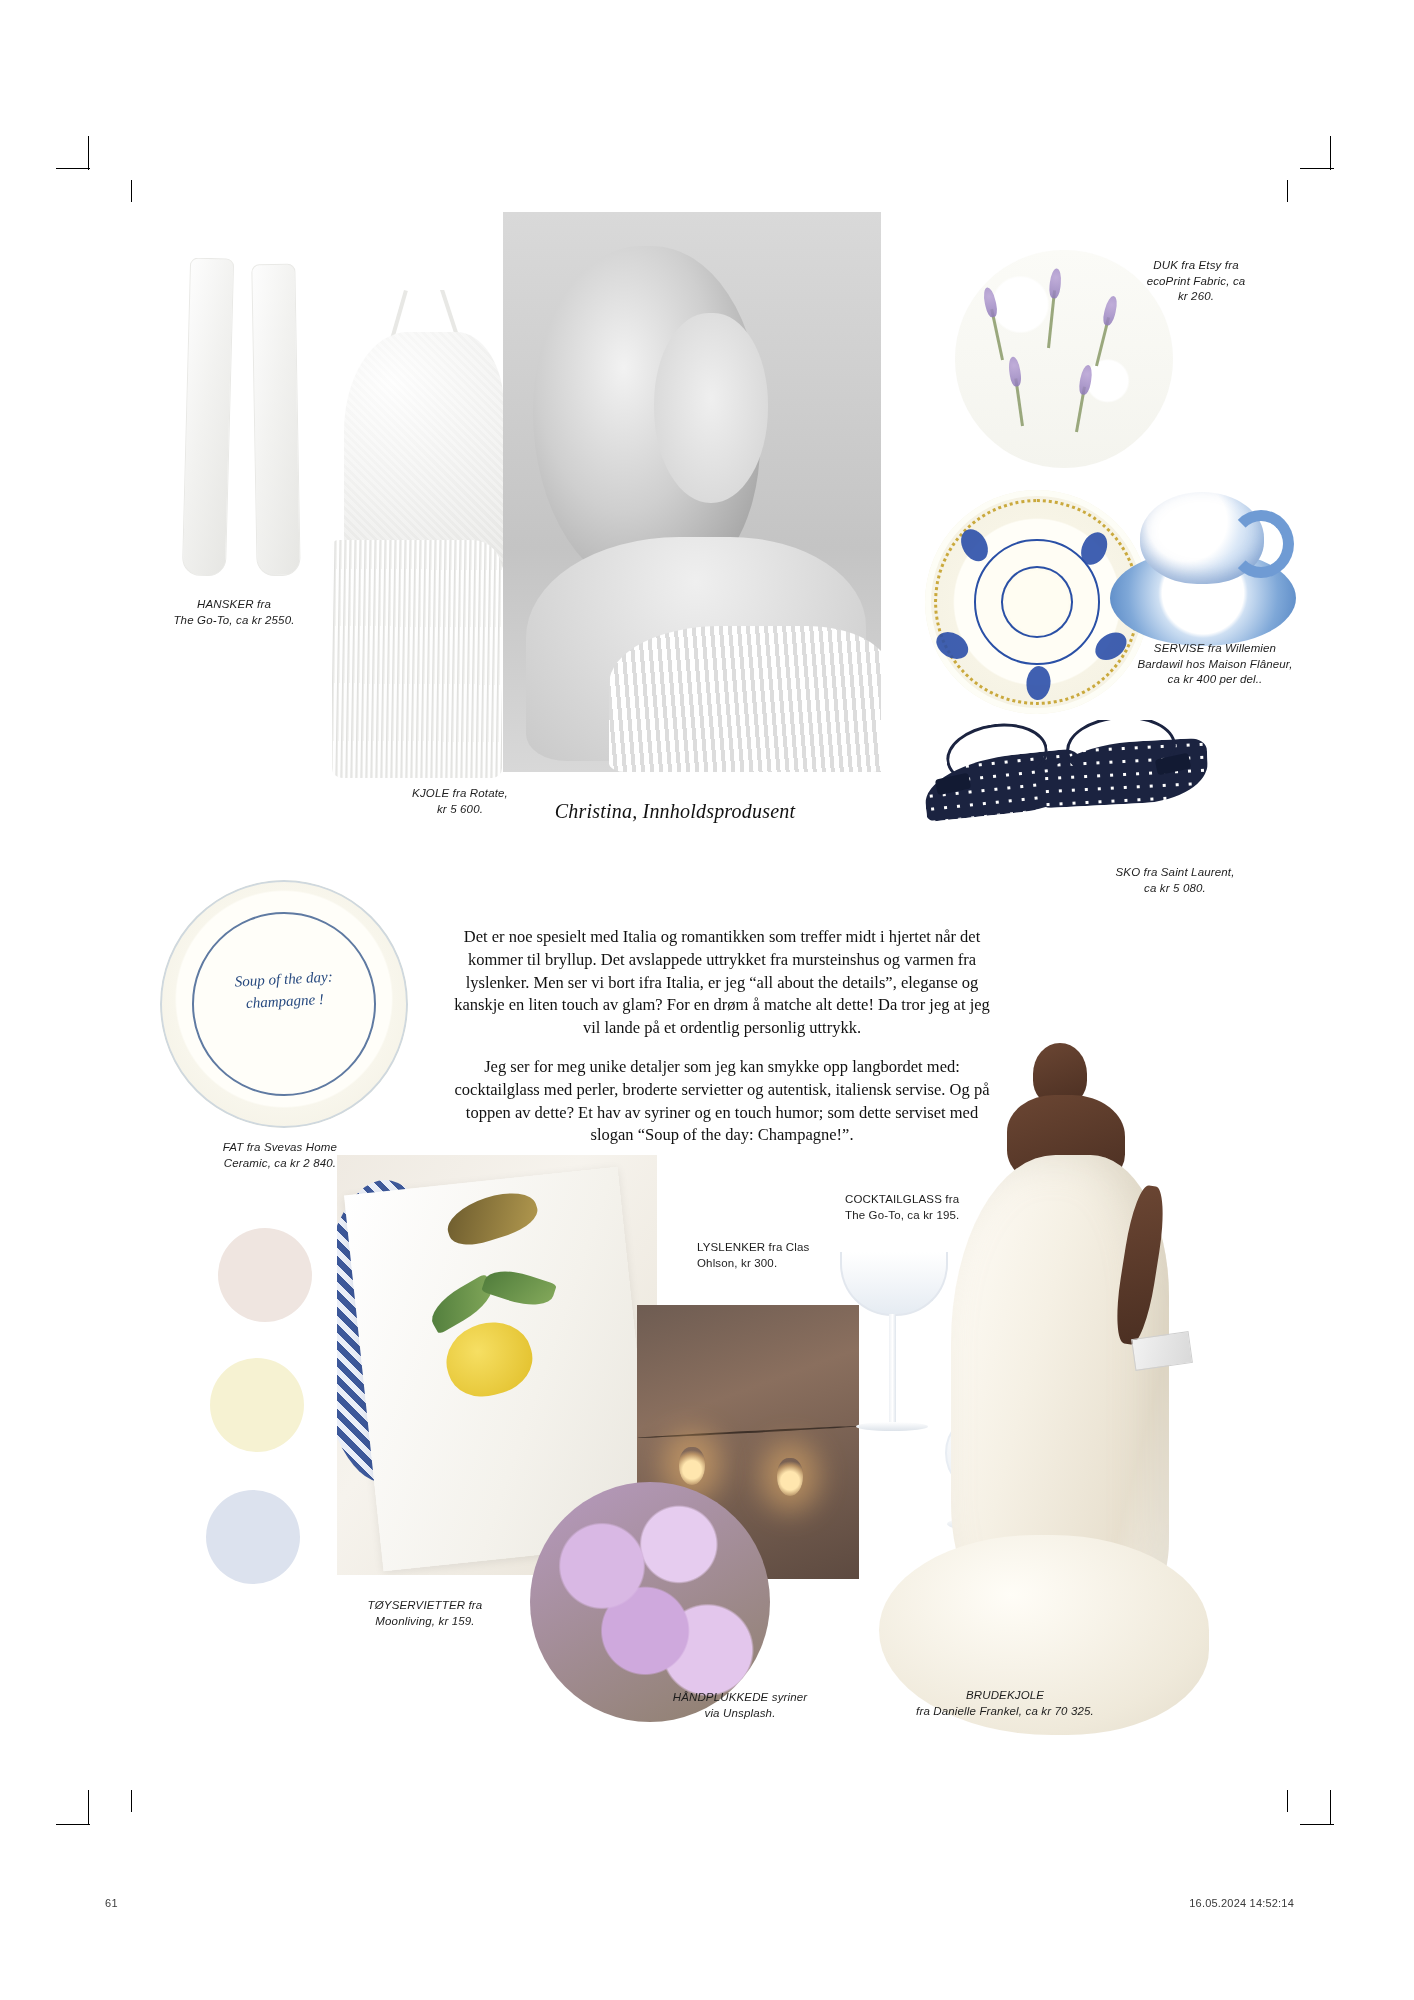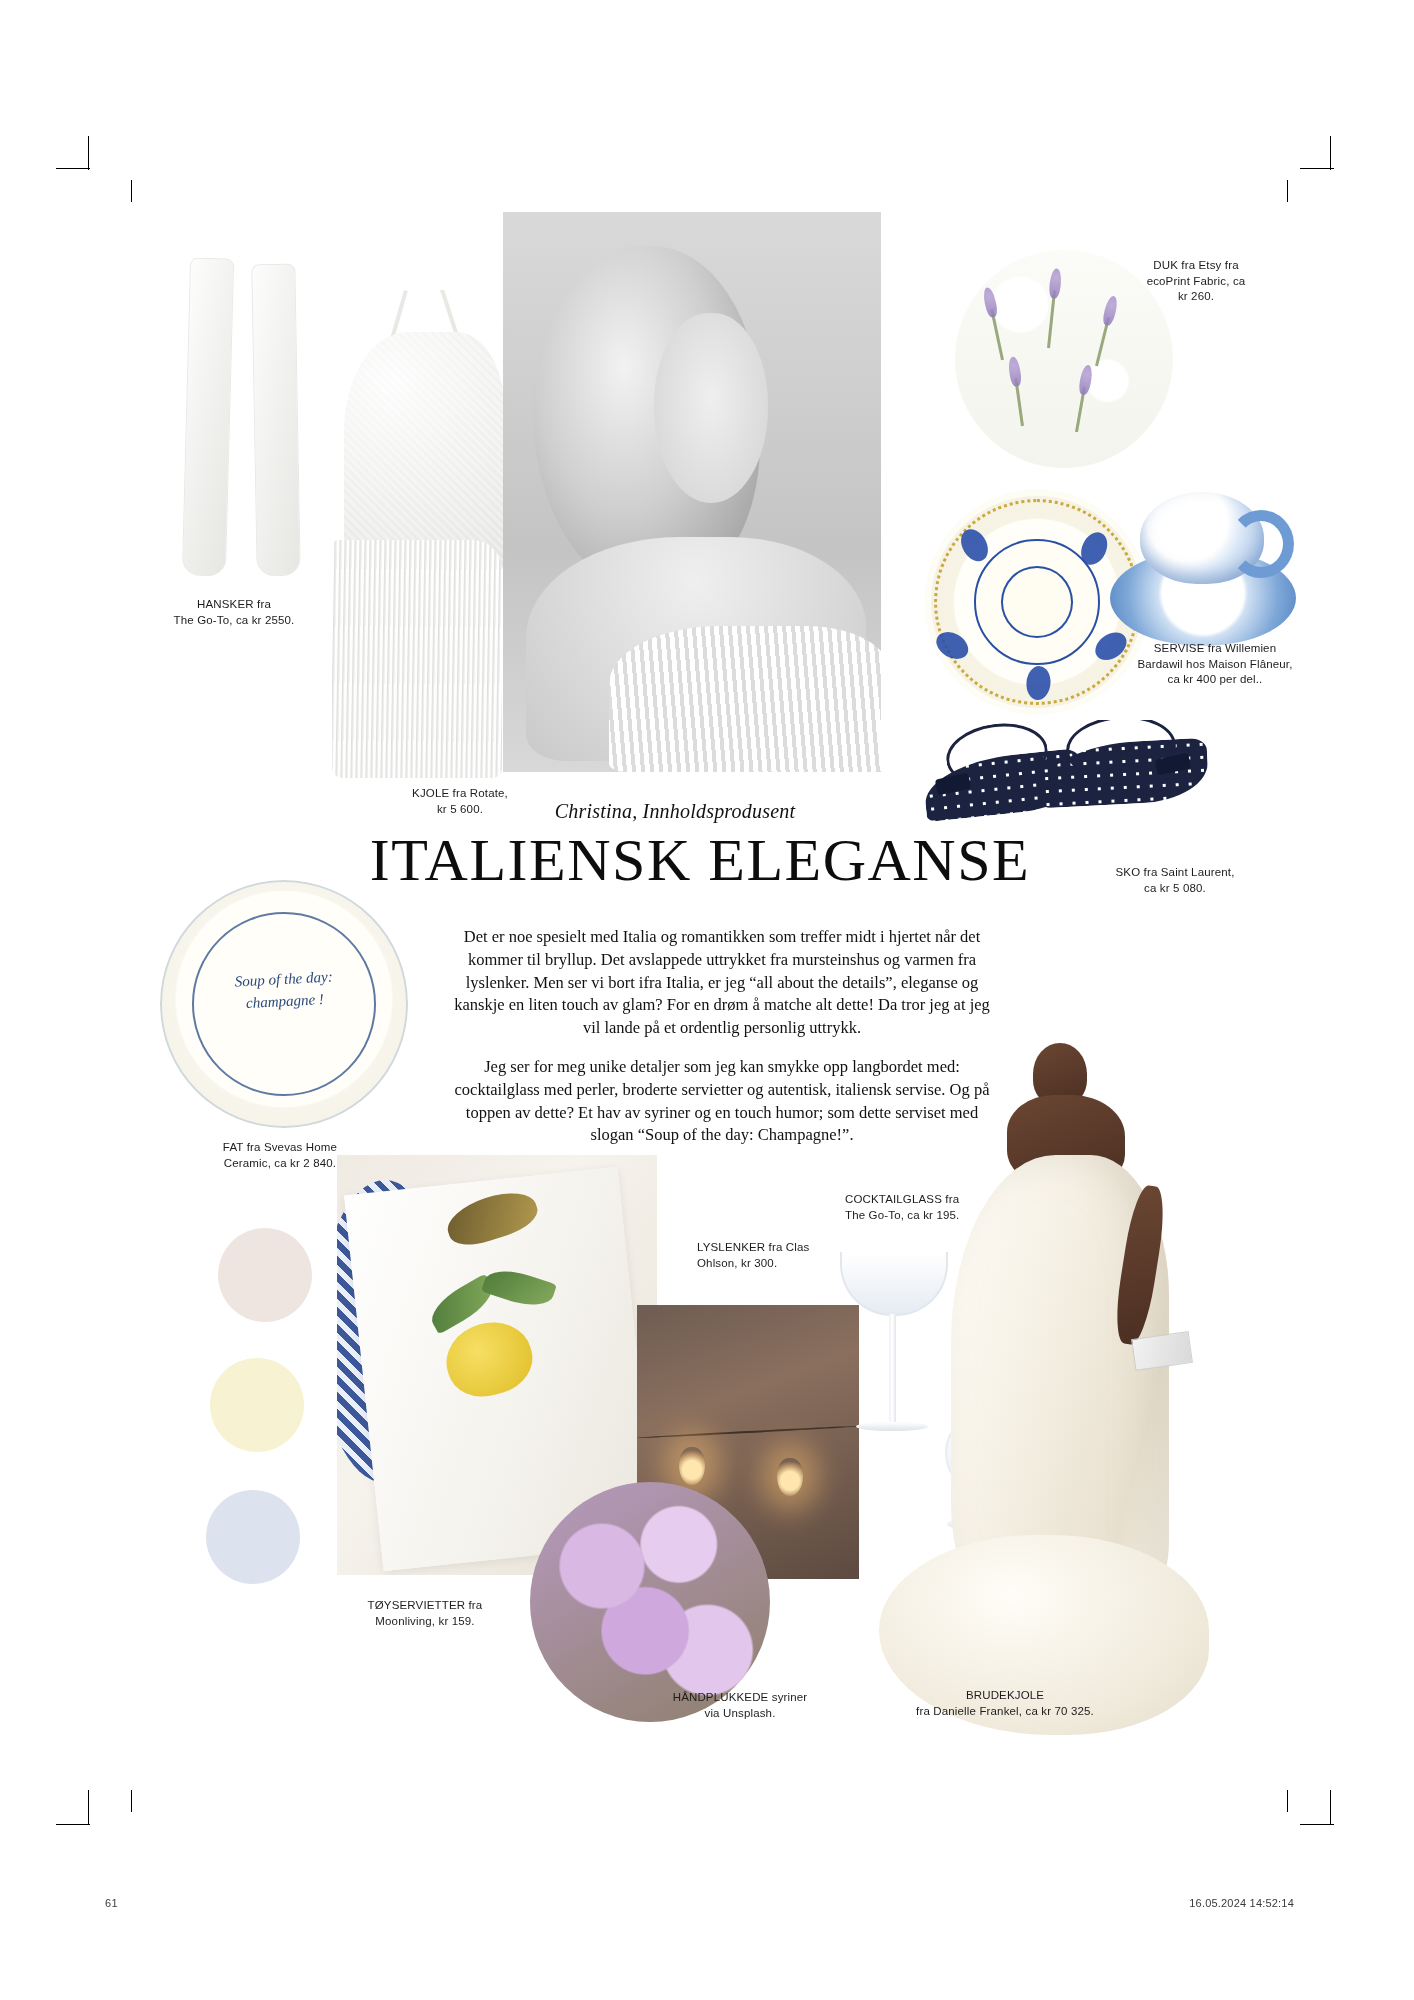--- a/index.html
+++ b/index.html
@@ -49,21 +49,21 @@
 
   
   .caption {
     position: absolute;
     font-family: "Liberation Sans", sans-serif;
     font-size: 11.5px;
     line-height: 1.35;
     color: #1d1d1d;
     letter-spacing: .15px;
   }
-  .caption.center { text-align: center; }
+  .caption.center { text-align: center; font-style: italic; }
   .caption.left { text-align: left; }
 
   
   .kicker {
     position: absolute;
     left: 465px;
     top: 800px;
     width: 420px;
     text-align: center;
     font-family: "Liberation Serif", serif;
@@ -508,21 +508,20 @@
     <div class="shoe" style="left:120px; top:22px; width:168px; height:62px; transform:rotate(-3deg);"></div>
     <div class="shoe-strap" style="left:26px; top:4px; width:96px; height:56px; transform:rotate(-8deg);"></div>
     <div class="shoe-strap" style="left:146px; top:-4px; width:104px; height:58px; transform:rotate(-4deg);"></div>
     <div class="bow" style="left:16px; top:56px;"></div>
     <div class="bow" style="left:236px; top:36px;"></div>
   </div>
   <div class="caption center" style="left:1080px; top:865px; width:190px; white-space:pre-line;">SKO fra Saint Laurent,
 ca kr 5 080.</div>
 
   <div class="kicker">Christina, Innholdsprodusent</div>
-  <div class="headline">ITALIENSK ELEGANSE</div>
   <div class="bodycopy" id="body-1">Det er noe spesielt med Italia og romantikken som treffer midt i hjertet når det kommer til bryllup. Det avslappede uttrykket fra mursteinshus og varmen fra lyslenker. Men ser vi bort ifra Italia, er jeg “all about the details”, eleganse og kanskje en liten touch av glam? For en drøm å matche alt dette! Da tror jeg at jeg vil lande på et ordentlig personlig uttrykk.</div>
   <div class="bodycopy" id="body-2">Jeg ser for meg unike detaljer som jeg kan smykke opp langbordet med: cocktailglass med perler, broderte servietter og autentisk, italiensk servise. Og på toppen av dette? Et hav av syriner og en touch humor; som dette serviset med slogan “Soup of the day: Champagne!”.</div>
 
   <div class="img circle soupplate" style="left:160px; top:880px; width:248px; height:248px;">
     <div class="scallop"></div>
     <div class="ring"></div>
     <div class="handwrite">
       <span>Soup of the day:</span><br>
       <span>champagne !</span>
     </div>

